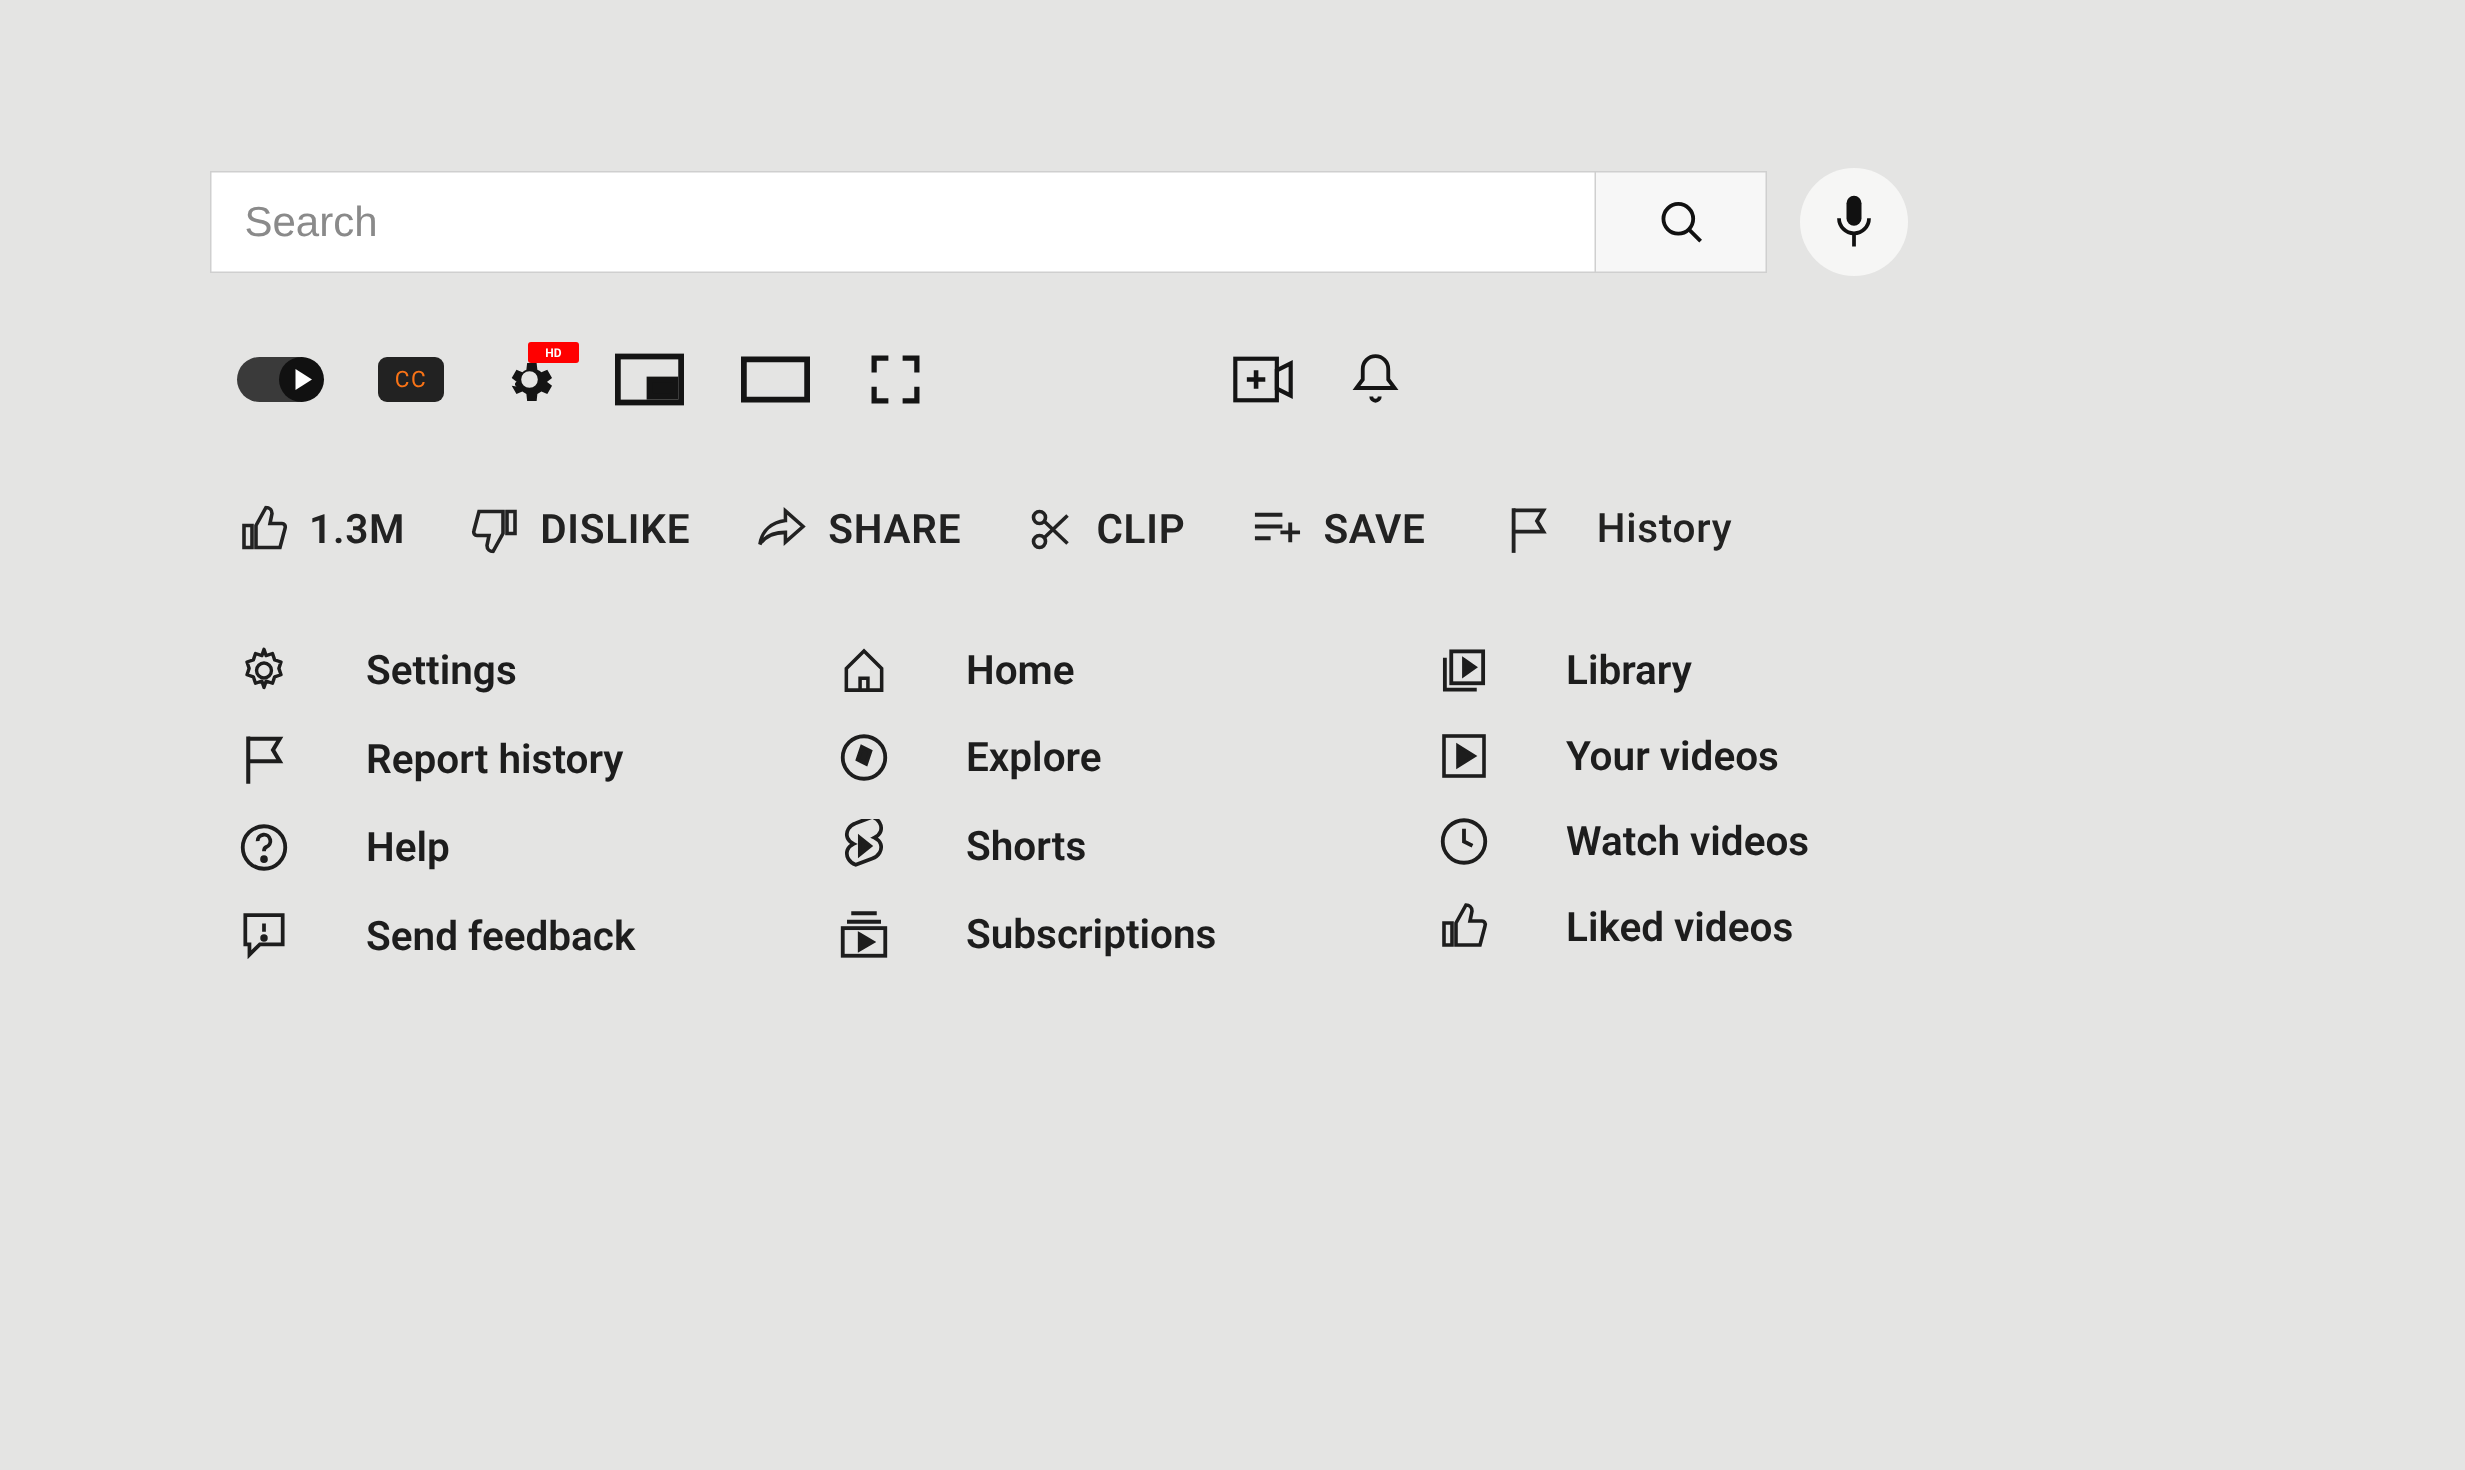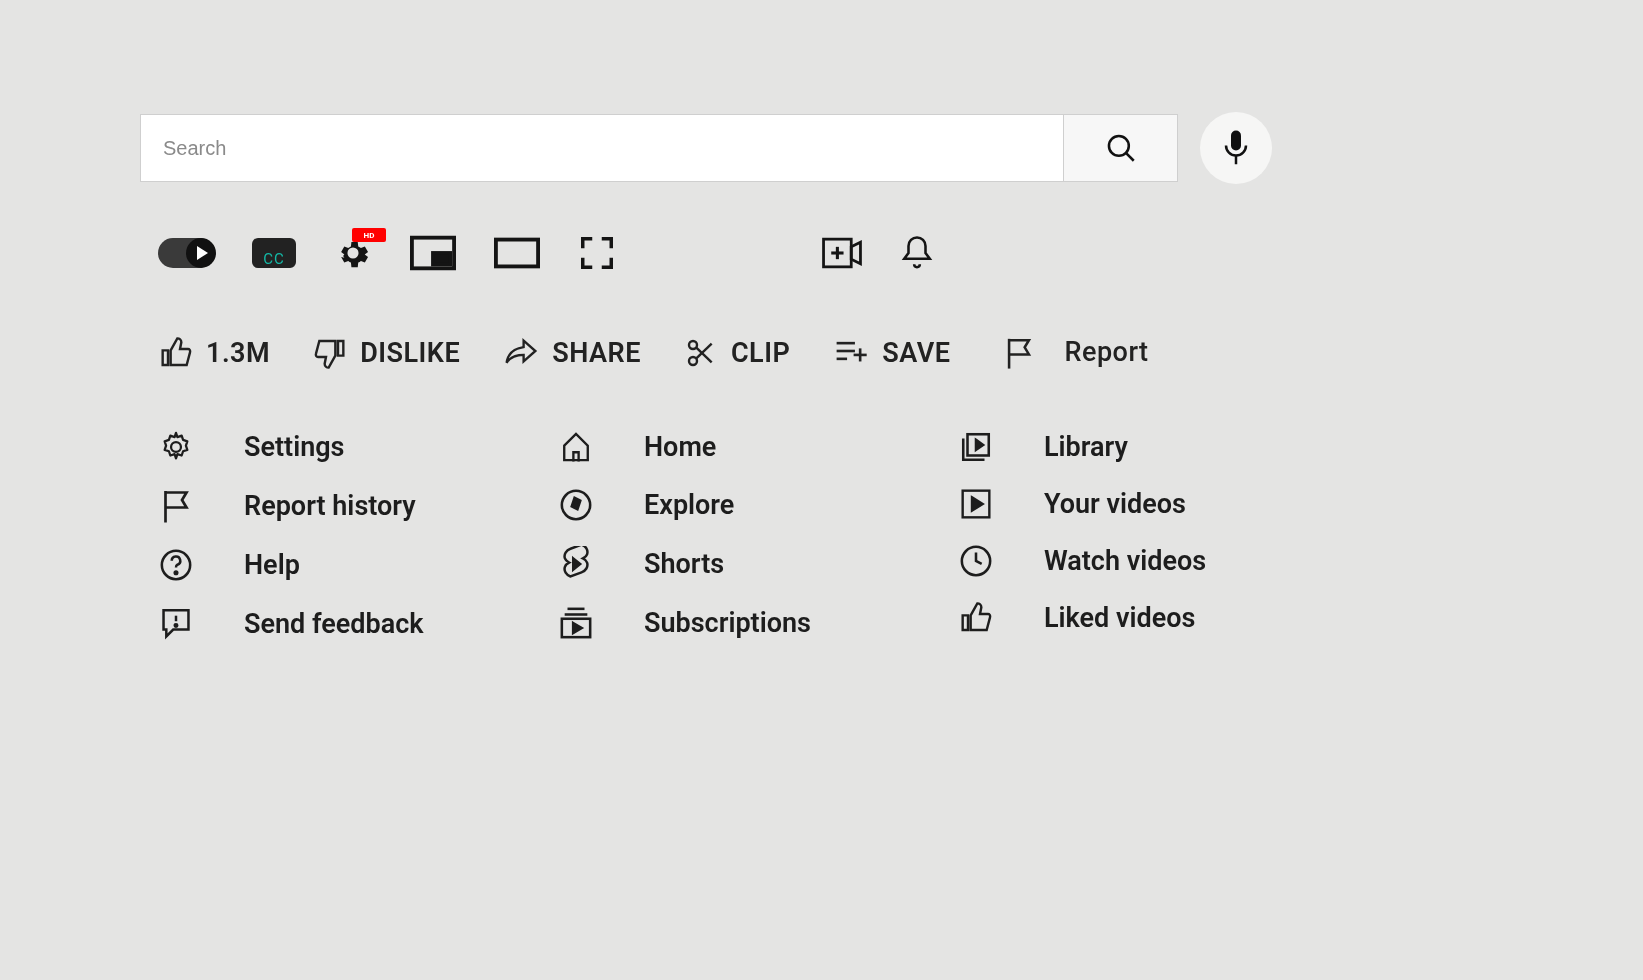--- a/index.html
+++ b/index.html
@@ -19,21 +19,21 @@
   .search-wrap {
     display: flex;
     width: 1038px;
     height: 68px;
   }
   .search-input {
     flex: 1;
     border: 1px solid #cfcfcf;
     background: #fff;
     padding: 0 22px;
-    font-size: 20px;
+    font-size: 28px;
     color: #888;
     outline: none;
   }
   .search-input::placeholder { color: #8a8a8a; }
   .search-btn {
     width: 114px;
     background: #f7f7f7;
     border: 1px solid #cfcfcf;
     border-left: none;
     display: flex;
@@ -85,24 +85,24 @@
     border-top: 7px solid transparent;
     border-bottom: 7px solid transparent;
     border-left: 11px solid #fff;
     z-index: 2;
   }
   .cc-box {
     width: 44px;
     height: 30px;
     border-radius: 6px;
     background: #222;
-    color: #14b8a6;
+    color: #f97316;
     font-size: 15px;
     display: flex;
-    align-items: flex-end;
+    align-items: center;
     justify-content: center;
     letter-spacing: 1px;
   }
   .settings-wrap { position: relative; }
   .hd-badge {
     position: absolute;
     top: -6px;
     right: -14px;
     width: 34px;
     height: 14px;
@@ -282,21 +282,21 @@
     </span>
     <span>SAVE</span>
   </div>
   <div class="action-btn report-b">
     <span>
       <svg width="30" height="34" viewBox="0 0 20 24" fill="none" stroke="#222" stroke-width="1.8">
         <line x1="3" y1="2" x2="3" y2="23"></line>
           <path d="M3 3h14l-3 5 3 5H3"></path>
       </svg>
     </span>
-    <span>Report</span>
+    <span>History</span>
   </div>
 </div>
 
 <div class="nav-section">
 
   <div class="nav-col">
     <div class="nav-item">
       <span class="ico-w">
         <svg width="34" height="34" viewBox="0 0 24 24" fill="none" stroke="#1d1d1d" stroke-width="1.6">
           <circle cx="12" cy="12" r="3.5"></circle>

